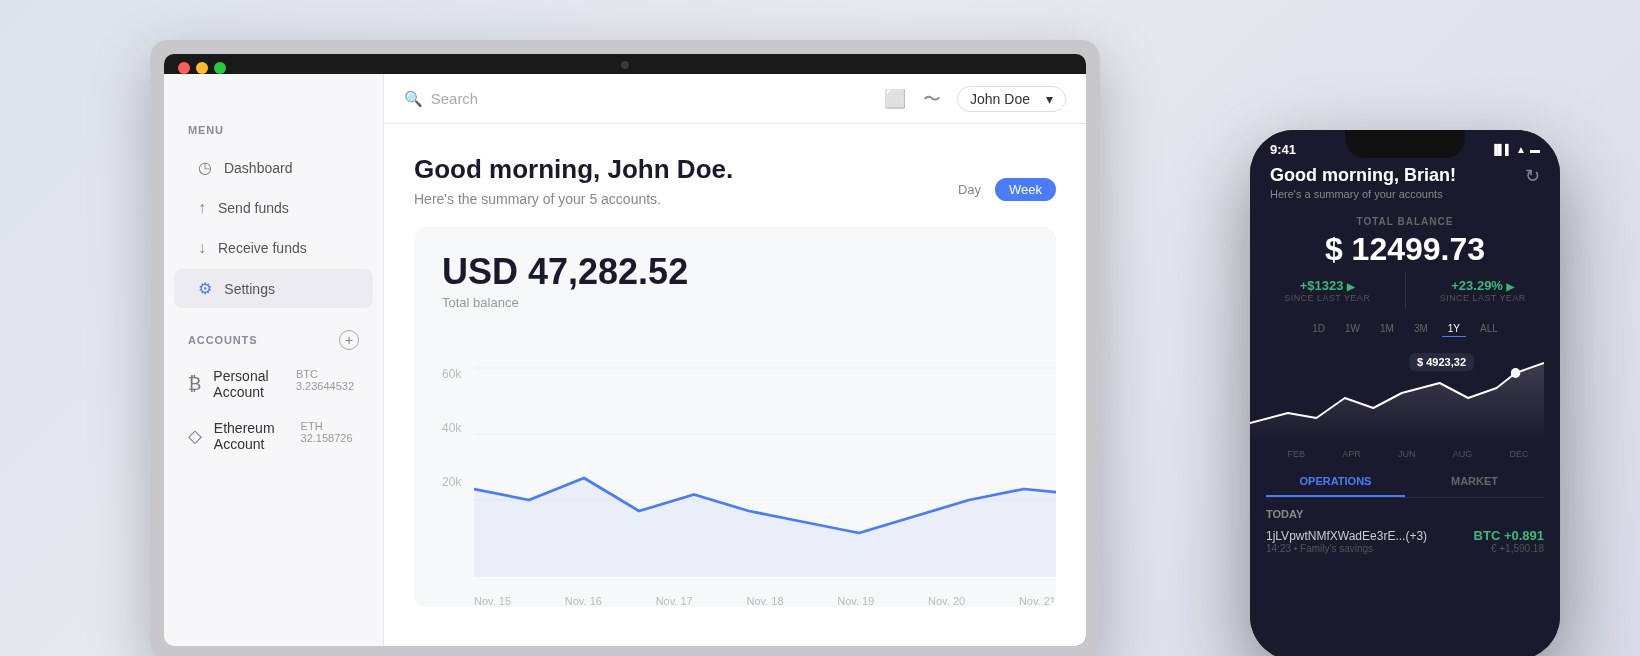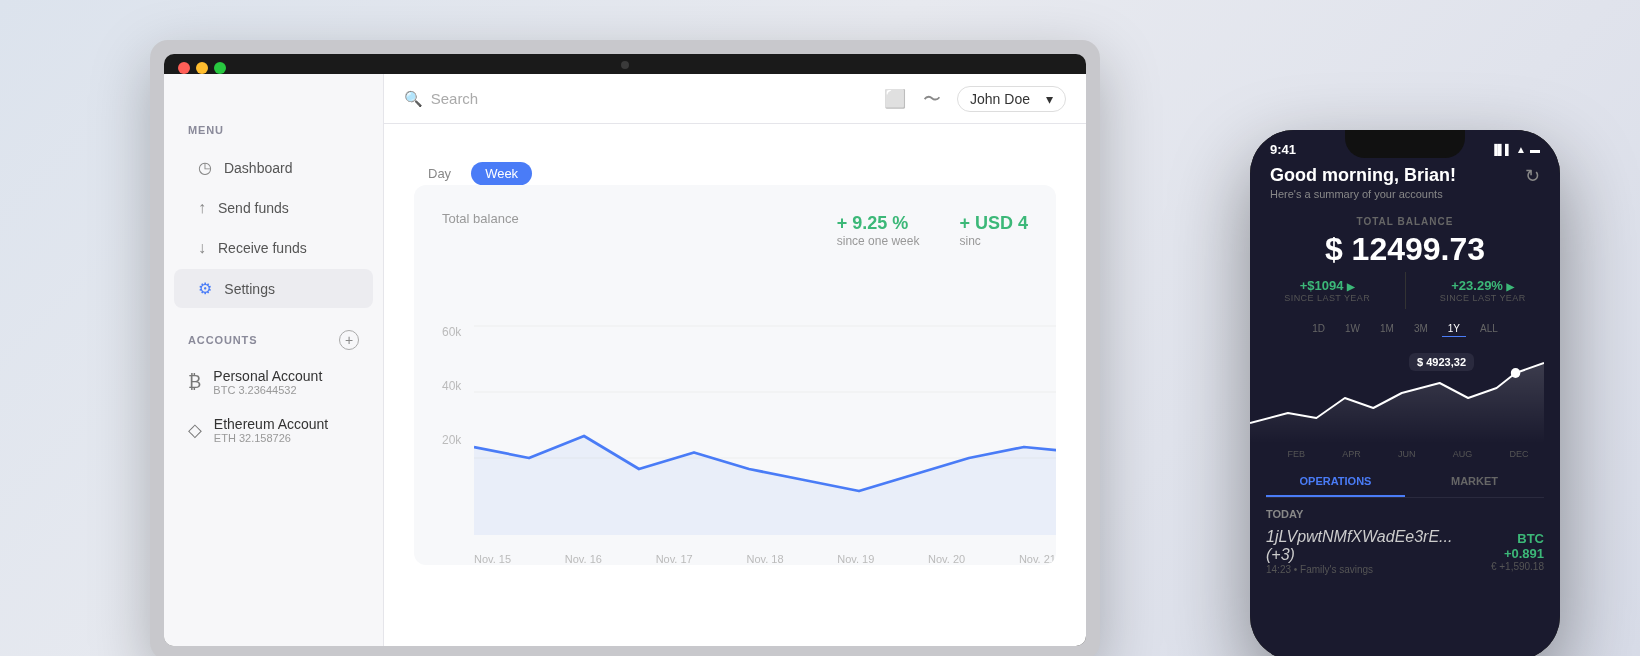--- a/index.html
+++ b/index.html
@@ -123,21 +123,21 @@
       cursor: pointer;
     }
     .account-item {
       display: flex;
       align-items: center;
       gap: 12px;
       padding: 10px 24px;
       cursor: pointer;
     }
     .account-icon { font-size: 18px; color: #777; }
-    .account-info { display: flex; flex-direction: column; }
+    .account-info { display: flex; flex-direction: row; }
     .account-name { font-size: 14px; color: #333; font-weight: 500; }
     .account-sub { font-size: 11px; color: #999; }
 
     
     .main-content {
       flex: 1;
       display: flex;
       flex-direction: column;
       overflow: hidden;
     }
@@ -379,21 +379,21 @@
       padding: 10px 16px 0 16px;
     }
     .tx-day-label { font-size: 11px; font-weight: 700; color: #888; margin-bottom: 8px; }
     .tx-item {
       display: flex;
       justify-content: space-between;
       align-items: center;
       margin-bottom: 6px;
     }
     .tx-left { display: flex; flex-direction: column; }
-    .tx-hash { font-size: 16px; color: #ccc; font-weight: 500; font-style: italic; }
+    .tx-hash { font-size: 12px; color: #ccc; font-weight: 500; }
     .tx-sub { font-size: 10px; color: #555; }
     .tx-right { text-align: right; }
     .tx-amount { font-size: 13px; font-weight: 700; color: #3cb878; }
     .tx-eur { font-size: 10px; color: #555; }
   </style>
 </head>
 <body>
 
 <div class="laptop">
   <div class="laptop-body">
@@ -459,40 +459,35 @@
               <span class="topbar-icon">〜</span>
             </div>
             <div class="user-btn">
               <span>John Doe</span>
               <span>▾</span>
             </div>
           </div>
 
           <div class="dashboard">
             <div style="display:flex; justify-content:space-between; align-items:flex-start;">
-              <div style="display:flex; gap:6px; margin-top:8px;">
+              <div>
+                <div class="greeting">Good morning, John Doe.</div>
+                <div class="greeting-sub">Here's the summary of your 5 accounts.</div>
+              </div>
+              <div style="display:flex; margin-top:24px;">
                 <button class="period-btn inactive">Day</button>
                 <button class="period-btn active">Week</button>
               </div>
             </div>
 
             <div class="balance-card">
               <div style="display:flex; align-items:flex-start; justify-content:space-between;">
                 <div>
+                  <div class="balance-amount">USD 47,282.52</div>
                   <div class="balance-label">Total balance</div>
-                </div>
-                <div style="display:flex; gap:40px; margin-top:4px;">
-                  <div>
-                    <div class="stat-value">+ 9.25 %</div>
-                    <div class="stat-label">since one week</div>
-                  </div>
-                  <div>
-                    <div class="stat-value">+ USD 4</div>
-                    <div class="stat-label">sinc</div>
-                  </div>
                 </div>
               </div>
 
               <div class="chart-area">
                 <div class="chart-labels">
                   <span class="chart-y-label">60k</span>
                   <span class="chart-y-label">40k</span>
                   <span class="chart-y-label">20k</span>
                 </div>
                 <svg class="chart-svg" viewBox="0 0 650 200" preserveAspectRatio="none">
@@ -543,21 +538,21 @@
       </div>
       <span class="refresh-icon">↻</span>
     </div>
 
     <div class="total-balance-label">TOTAL BALANCE</div>
     <div class="total-balance-amount">$ 12499.73</div>
 
     <div class="balance-changes">
       <div class="balance-change-col">
         <div class="change-val">
-          <span>+$1094</span> <span style="color:#3cb878;font-size:10px;">▶</span>
+          <span>+$1323</span> <span style="color:#3cb878;font-size:10px;">▶</span>
         </div>
         <div class="change-label">SINCE LAST YEAR</div>
       </div>
       <div class="balance-change-col">
         <div class="change-val">
           <span>+23.29%</span> <span style="color:#3cb878;font-size:10px;">▶</span>
         </div>
         <div class="change-label">SINCE LAST YEAR</div>
       </div>
     </div>

